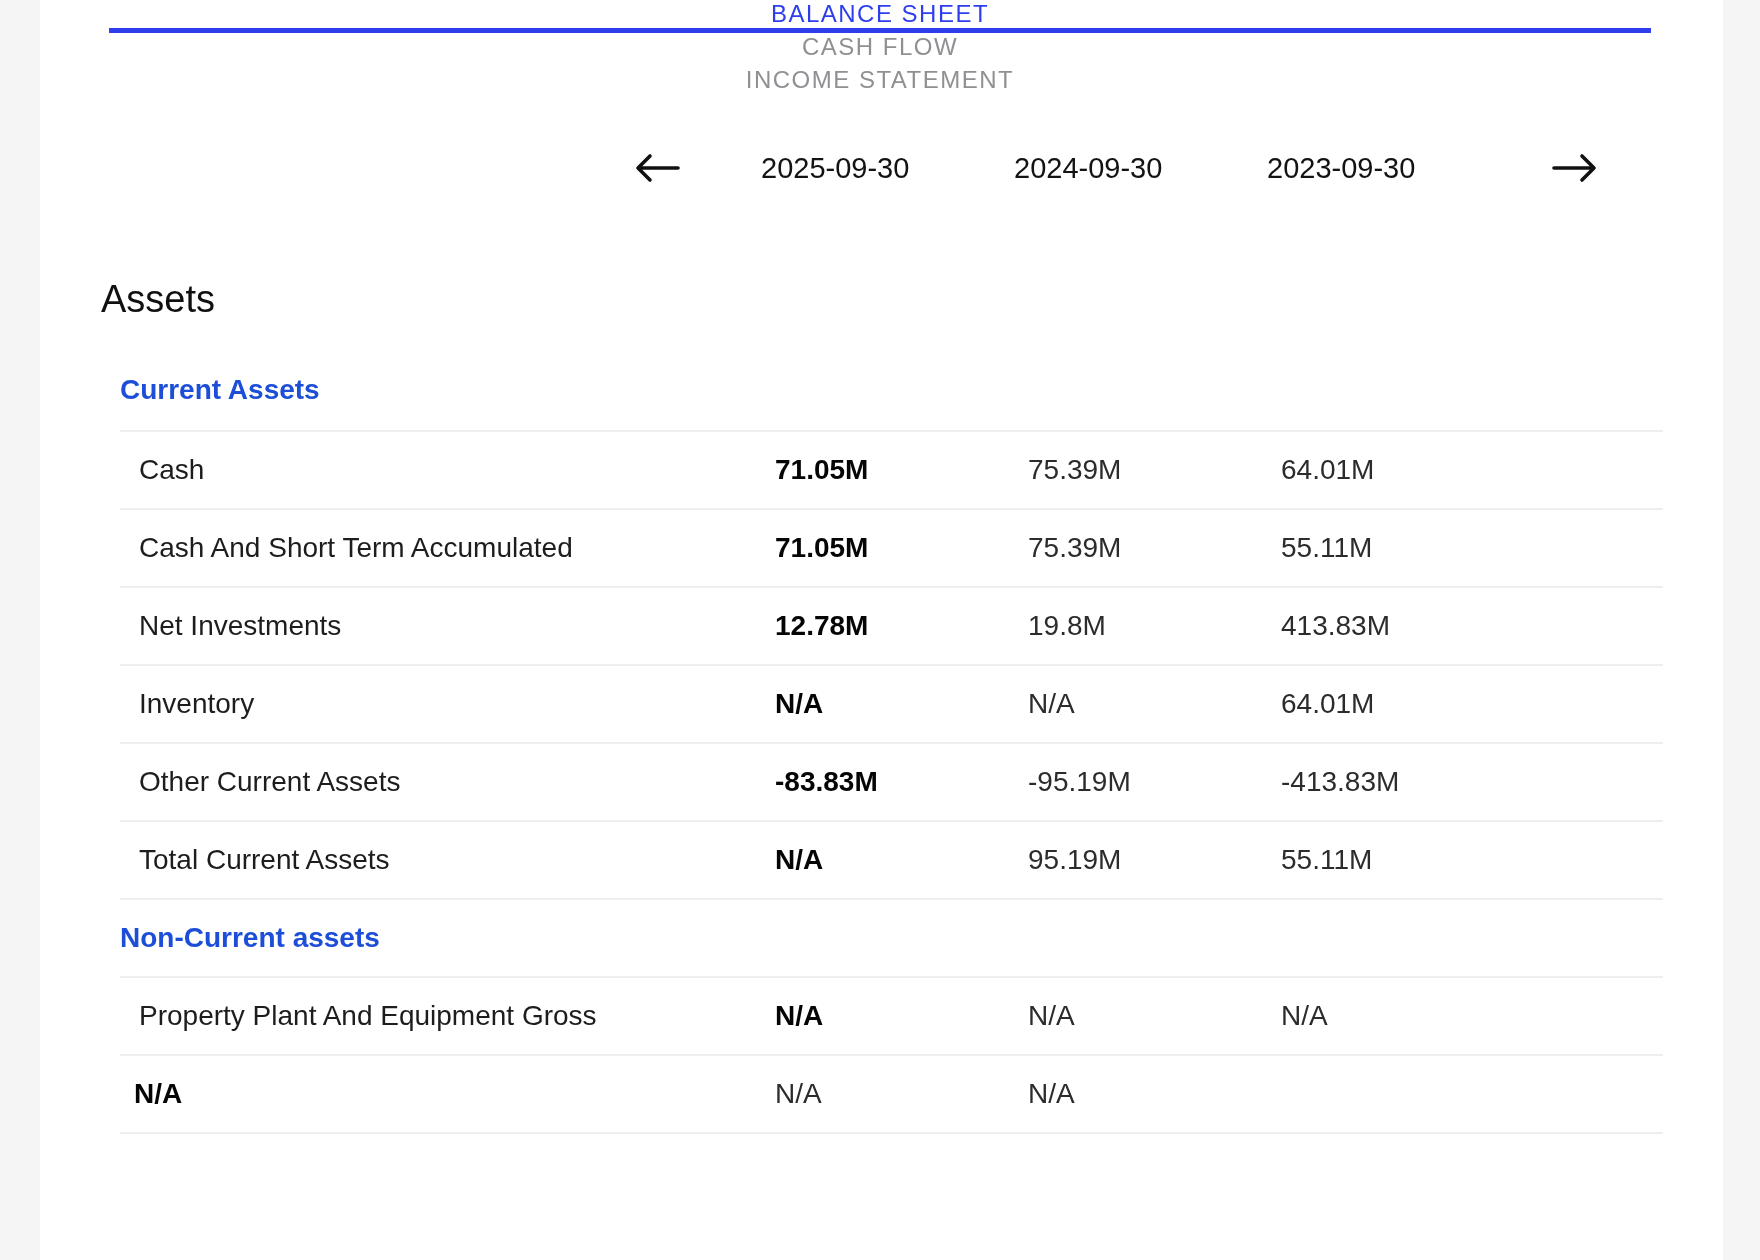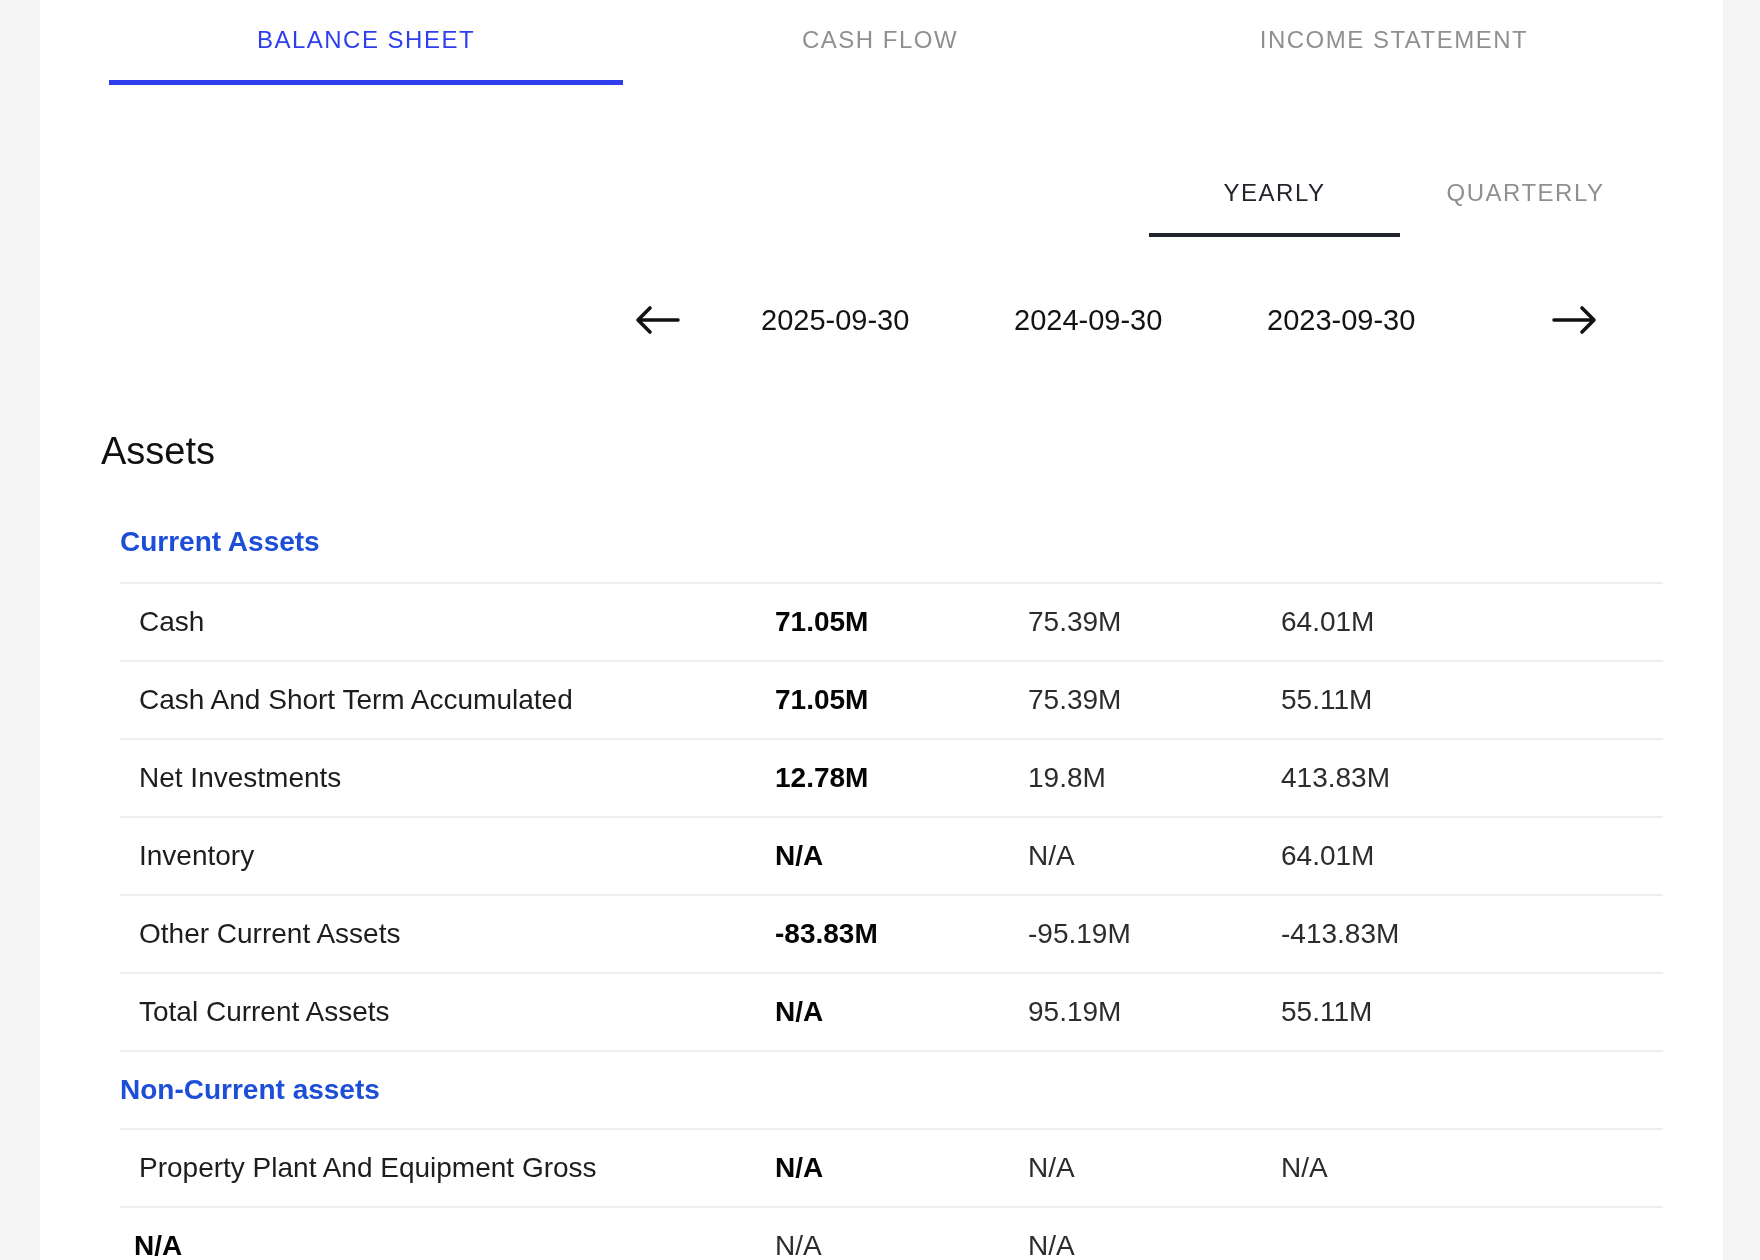--- a/index.html
+++ b/index.html
@@ -20,20 +20,21 @@
   }
   .card{
     position:absolute;left:40px;top:0;width:1683px;height:1260px;
     background:#ffffff;
   }
   
   .tabbar{
     display:flex;
     padding:0 72px 0 69px;
     height:85px;
+    flex-direction:column;
   }
   .tab{
     flex:1;
     display:flex;align-items:center;justify-content:center;
     font-size:24px;letter-spacing:1.5px;
     color:var(--inactive-gray);
     cursor:pointer;
     border-bottom:5px solid transparent;
   }
   .tab.active{
@@ -132,26 +133,20 @@
 <body>
 
 <div class="card">
 
   <div class="tabbar">
     <div class="tab active">BALANCE SHEET</div>
     <div class="tab">CASH FLOW</div>
     <div class="tab">INCOME STATEMENT</div>
   </div>
 
-  <div class="toggle-row">
-    <div class="toggle">
-      <div class="toggle-tab active">YEARLY</div>
-      <div class="toggle-tab">QUARTERLY</div>
-    </div>
-  </div>
 
   <div class="table-region">
 
     <div class="cols dates-row">
       <div class="nav-cell-left">
         <button class="nav-btn">
           <span>
             <svg width="48" height="34" viewBox="0 0 48 34">
               <path d="M45 17 H6 M17 5 L5 17 L17 29" fill="none" stroke="#111" stroke-width="3.6" stroke-linecap="round" stroke-linejoin="round"></path>
             </svg>

